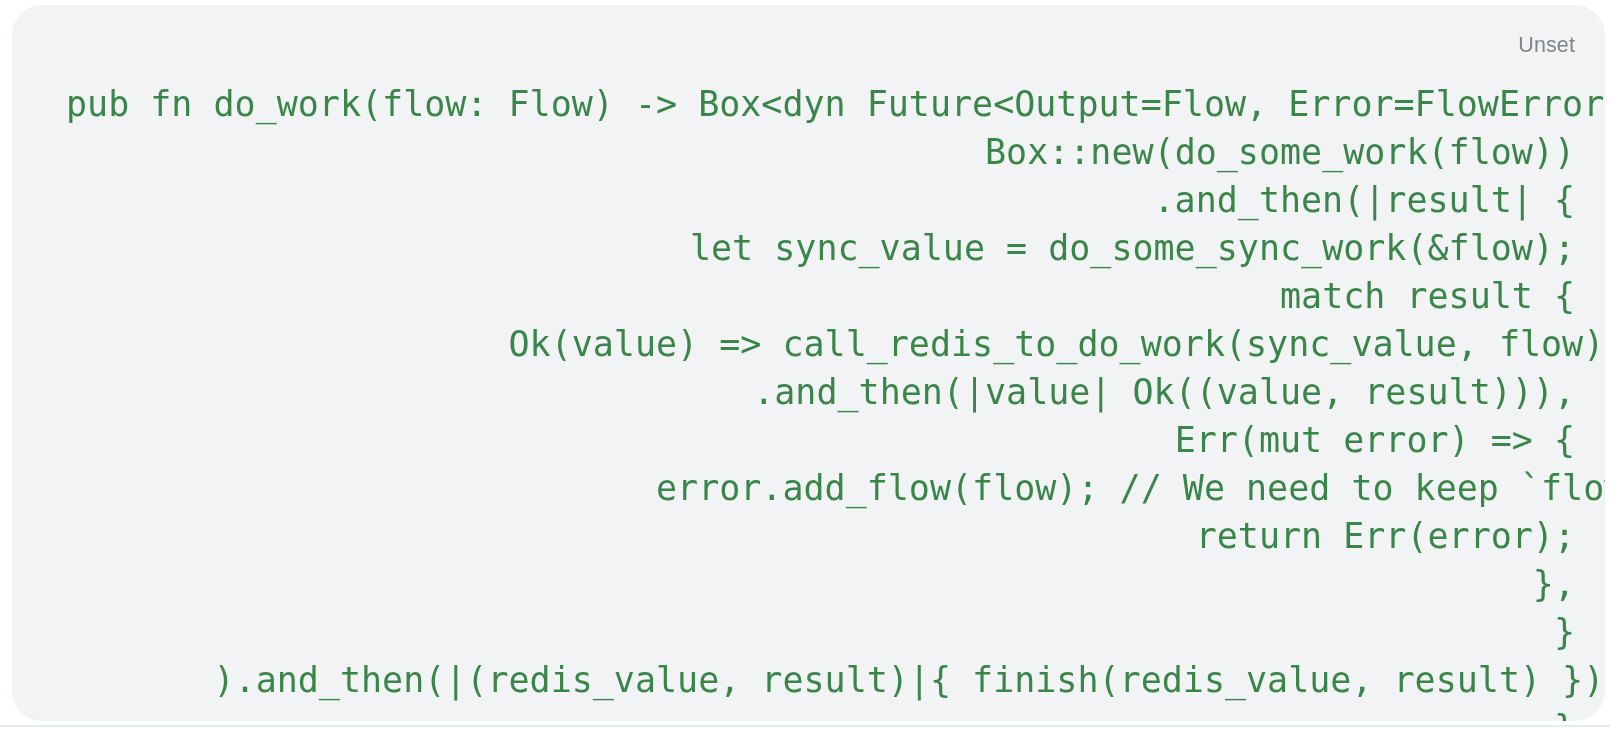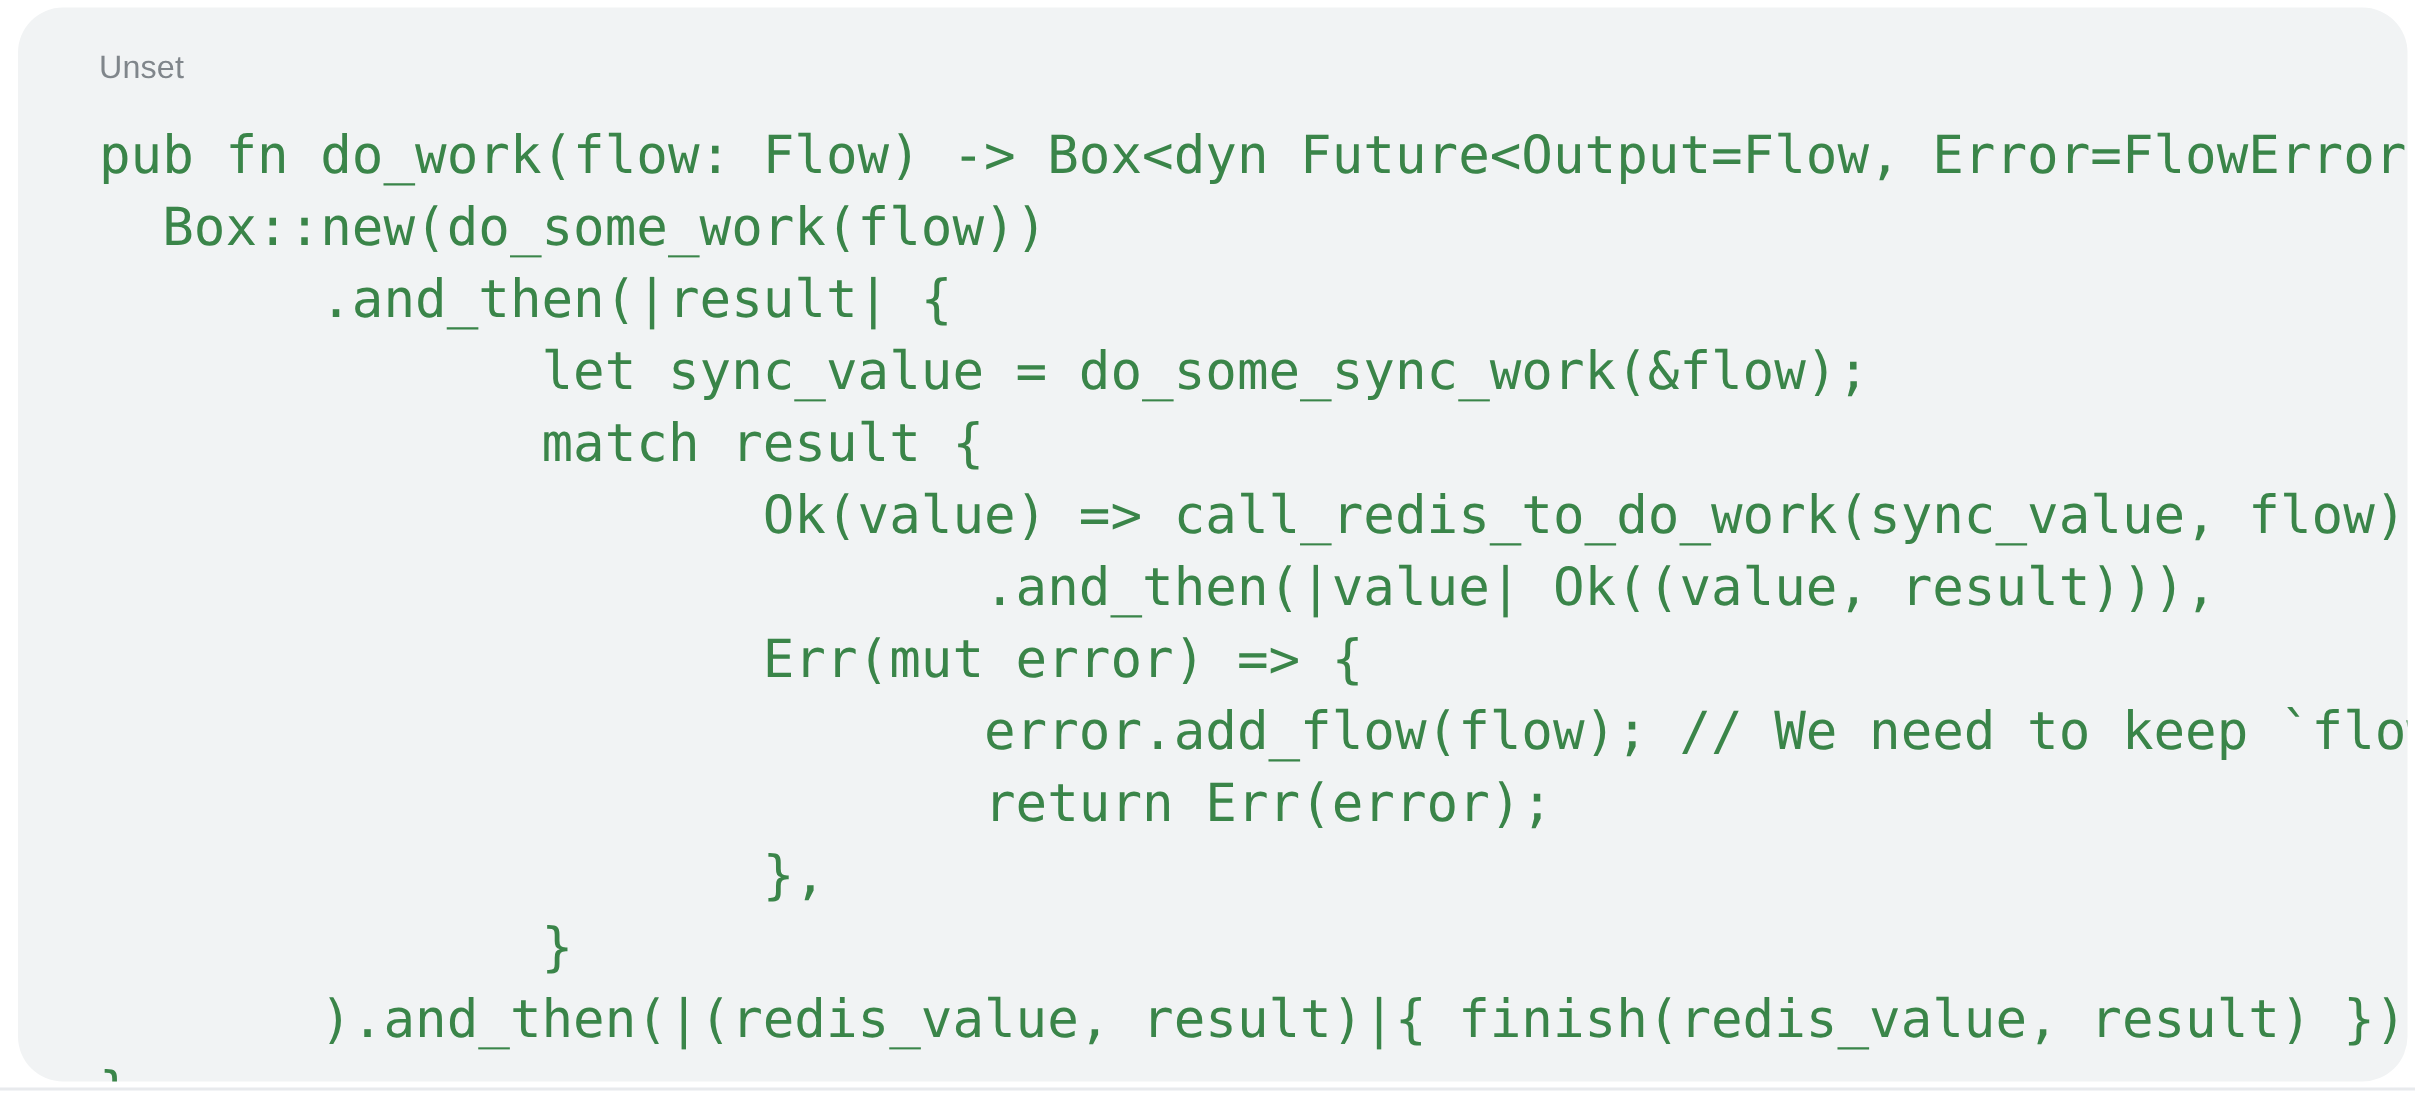--- a/index.html
+++ b/index.html
@@ -7,20 +7,21 @@
     padding: 0;
     width: 1610px;
     height: 730px;
     background: var(--page_bg, #ffffff);
     overflow: hidden;
   }
   .page {
     position: relative;
     width: 1312px;
     height: 730px;
+    text-align: right;
   }
   .code-card {
     position: absolute;
     left: 12px;
     top: 5px;
     width: 1593px;
     height: 716px;
     box-sizing: border-box;
     background: var(--card_bg, #f1f3f4);
     border-radius: 30px;

